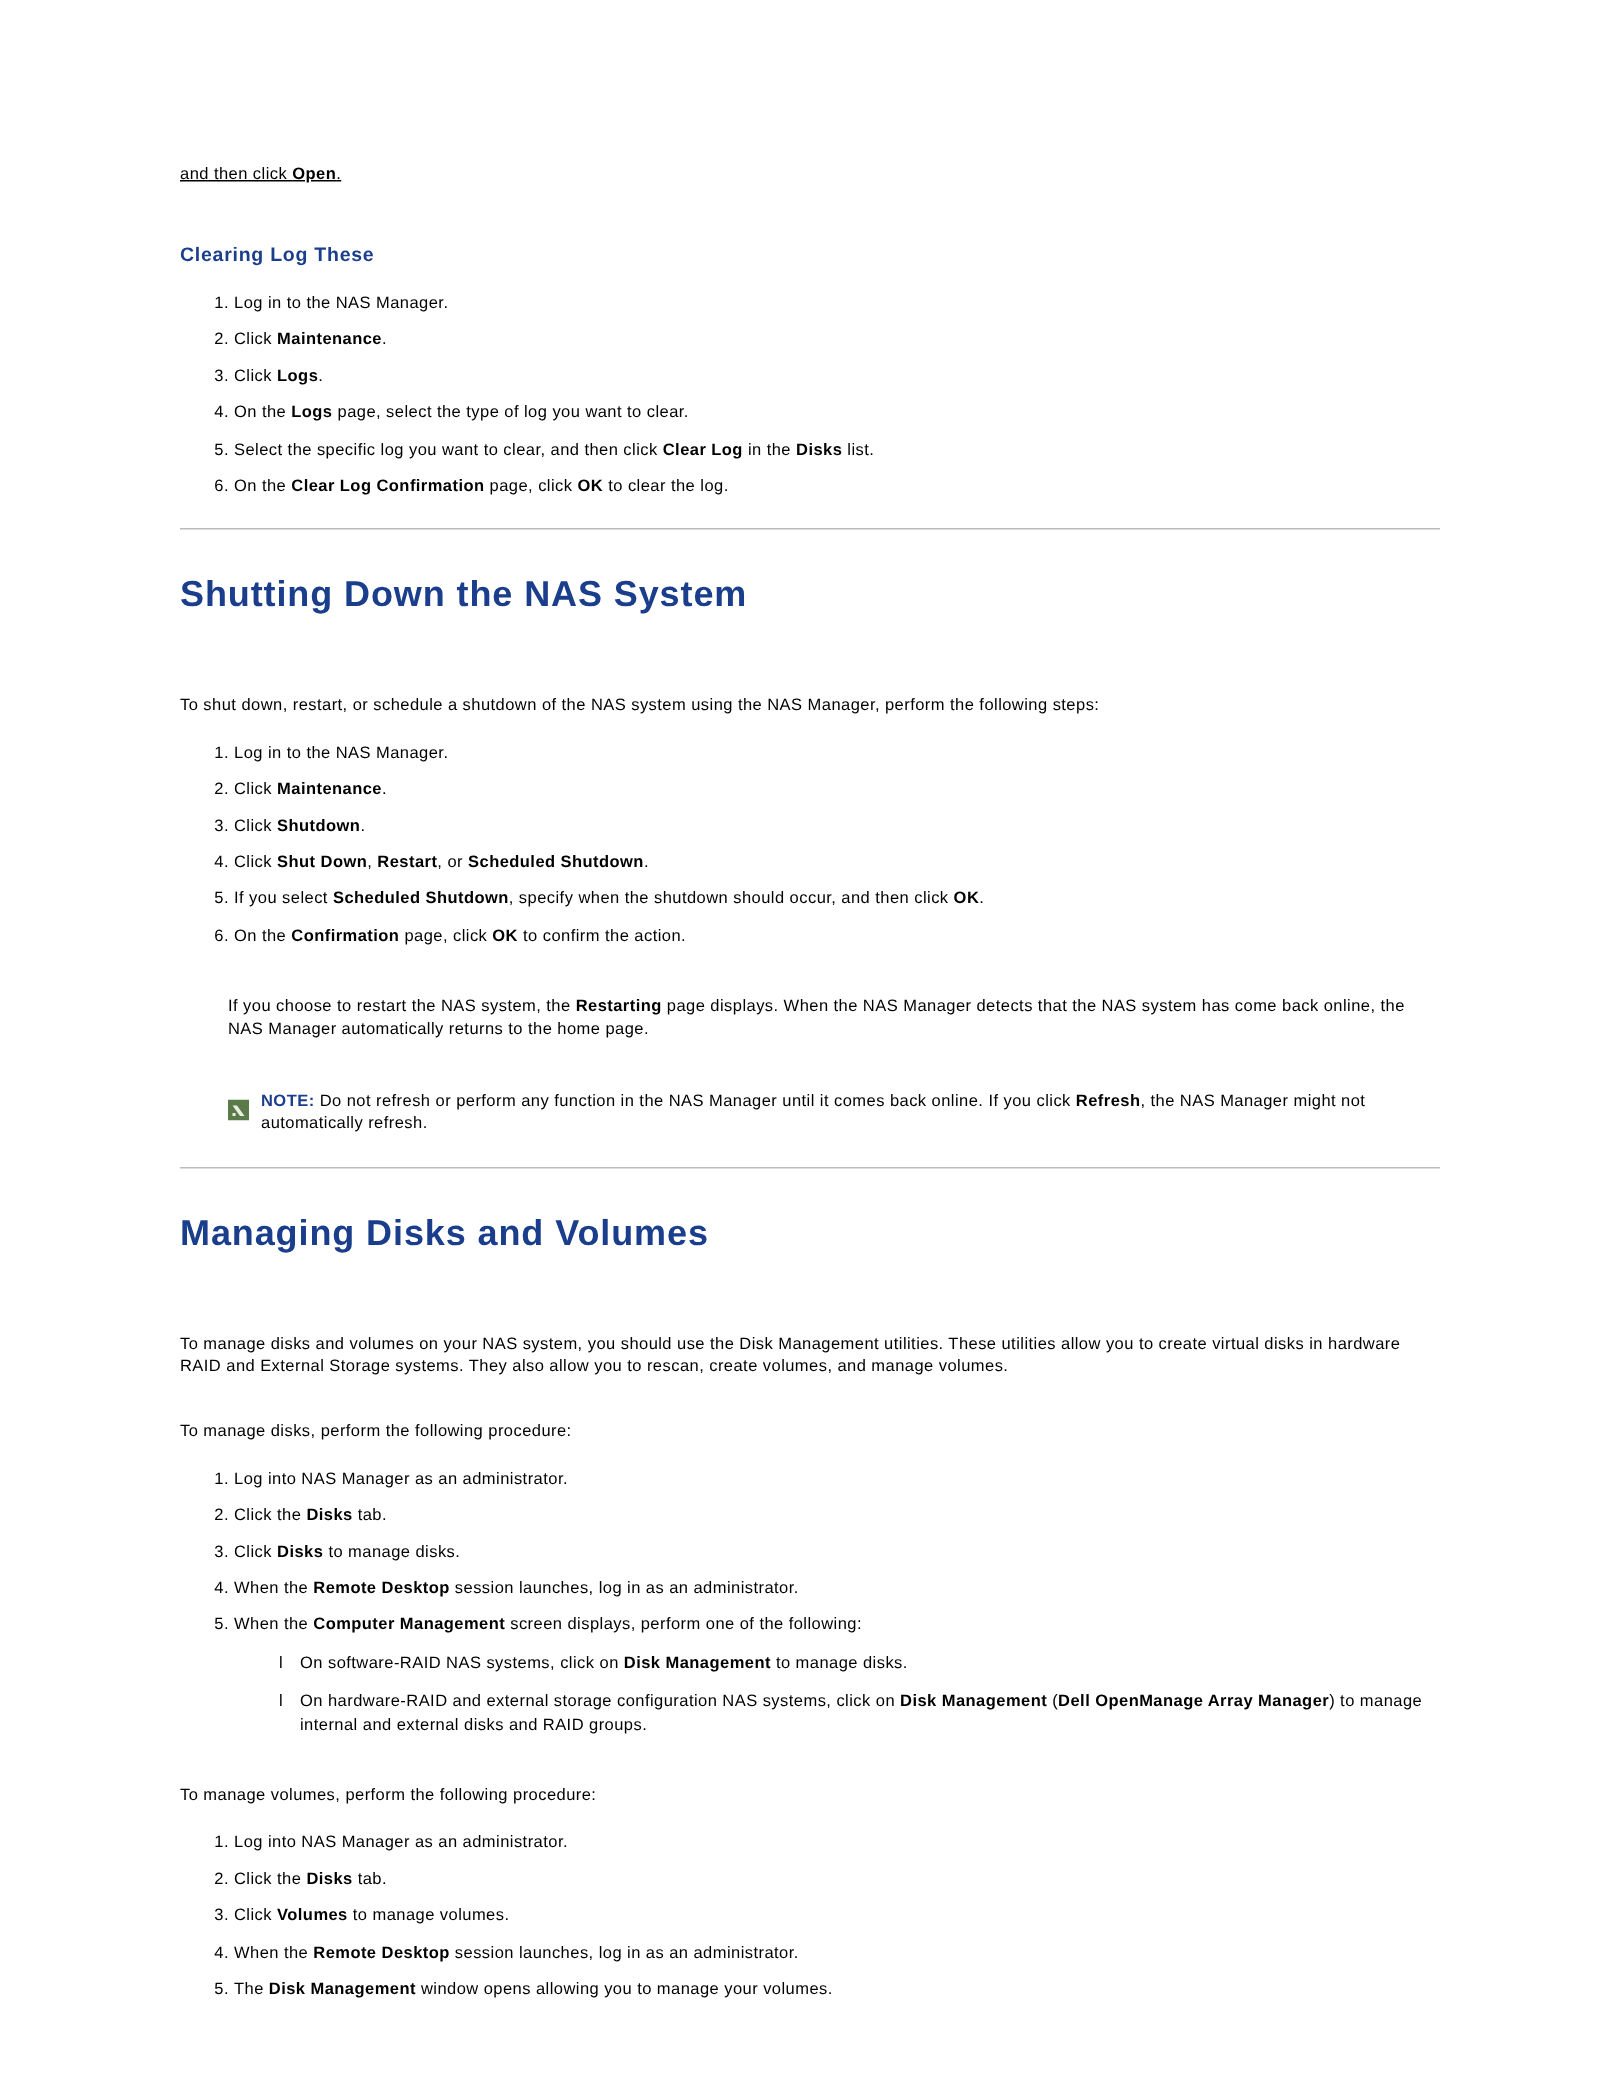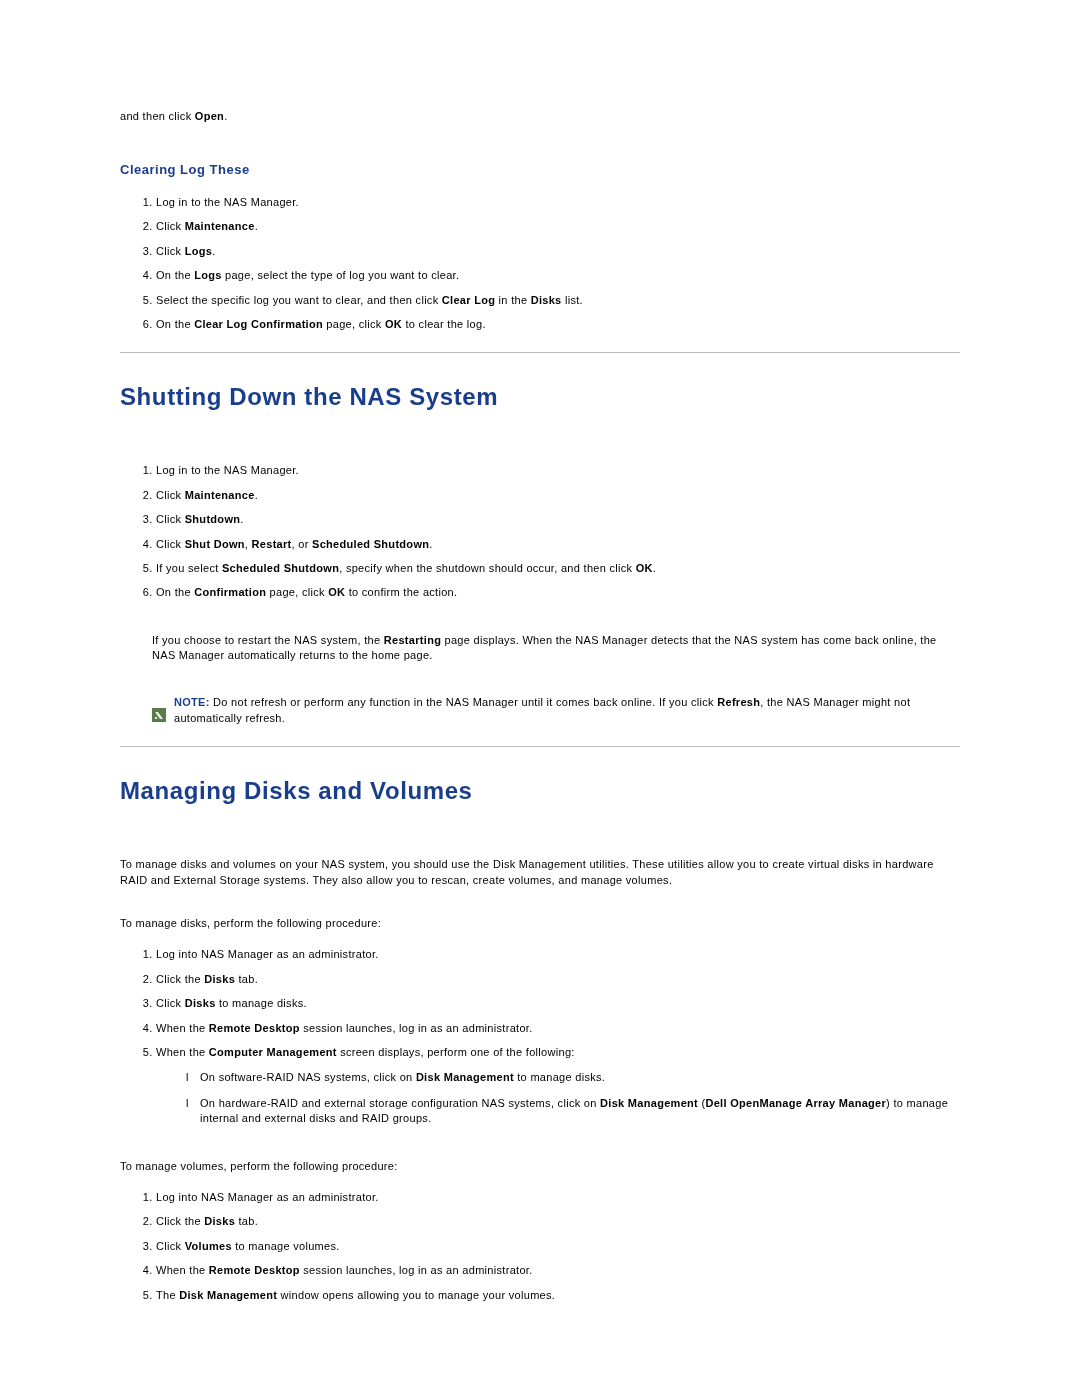--- a/index.html
+++ b/index.html
@@ -10,20 +10,21 @@
     color: #000000;
     width: 1080px;
   }
   .page {
     padding: 110px 120px 60px 120px;
   }
   .fragment {
     font-size: 11px;
     margin-bottom: 40px;
     letter-spacing: 0.3px;
+    text-decoration: underline;
   }
   h3.sub {
     color: #1a3e8c;
     font-size: 13px;
     font-weight: bold;
     margin: 0 0 18px 0;
     letter-spacing: 0.5px;
   }
   h2.section {
     color: #1a3e8c;
@@ -56,21 +57,21 @@
   .indent-block {
     margin-left: 32px;
     margin-right: 10px;
     font-size: 11px;
     line-height: 1.4;
     letter-spacing: 0.3px;
     margin-bottom: 32px;
   }
   .note-wrap {
     display: flex;
-    align-items: flex-end;
+    align-items: center;
     margin-left: 32px;
     margin-right: 10px;
     margin-bottom: 16px;
   }
   .note-icon {
     flex: 0 0 auto;
     margin-right: 8px;
     margin-top: 1px;
   }
   .note-text {
@@ -119,20 +120,21 @@
       <li><span>Select the specific log you want to clear, and then click </span><span class="bold">Clear Log</span><span> in the </span><span class="bold">Disks</span><span> list.</span></li>
       <li><span>On the </span><span class="bold">Clear Log Confirmation</span><span> page, click </span><span class="bold">OK</span><span> to clear the log.</span></li>
     </ol>
   </div>
 
   <hr class="rule">
 
   <div class="section-block">
     <h2 class="section">Shutting Down the NAS System</h2>
     <div class="spacer-sm"></div>
+    <p class="body">To shut down, restart, or schedule a shutdown of the NAS system using the NAS Manager, perform the following steps:</p>
     <ol>
       <li><span>Log in to the NAS Manager.</span></li>
       <li><span>Click </span><span class="bold">Maintenance</span><span>.</span></li>
       <li><span>Click </span><span class="bold">Shutdown</span><span>.</span></li>
       <li><span>Click </span><span class="bold">Shut Down</span><span>, </span><span class="bold">Restart</span><span>, or </span><span class="bold">Scheduled Shutdown</span><span>.</span></li>
       <li><span>If you select </span><span class="bold">Scheduled Shutdown</span><span>, specify when the shutdown should occur, and then click </span><span class="bold">OK</span><span>.</span></li>
       <li><span>On the </span><span class="bold">Confirmation</span><span> page, click </span><span class="bold">OK</span><span> to confirm the action.</span></li>
     </ol>
 
     <div class="spacer-sm"></div>

